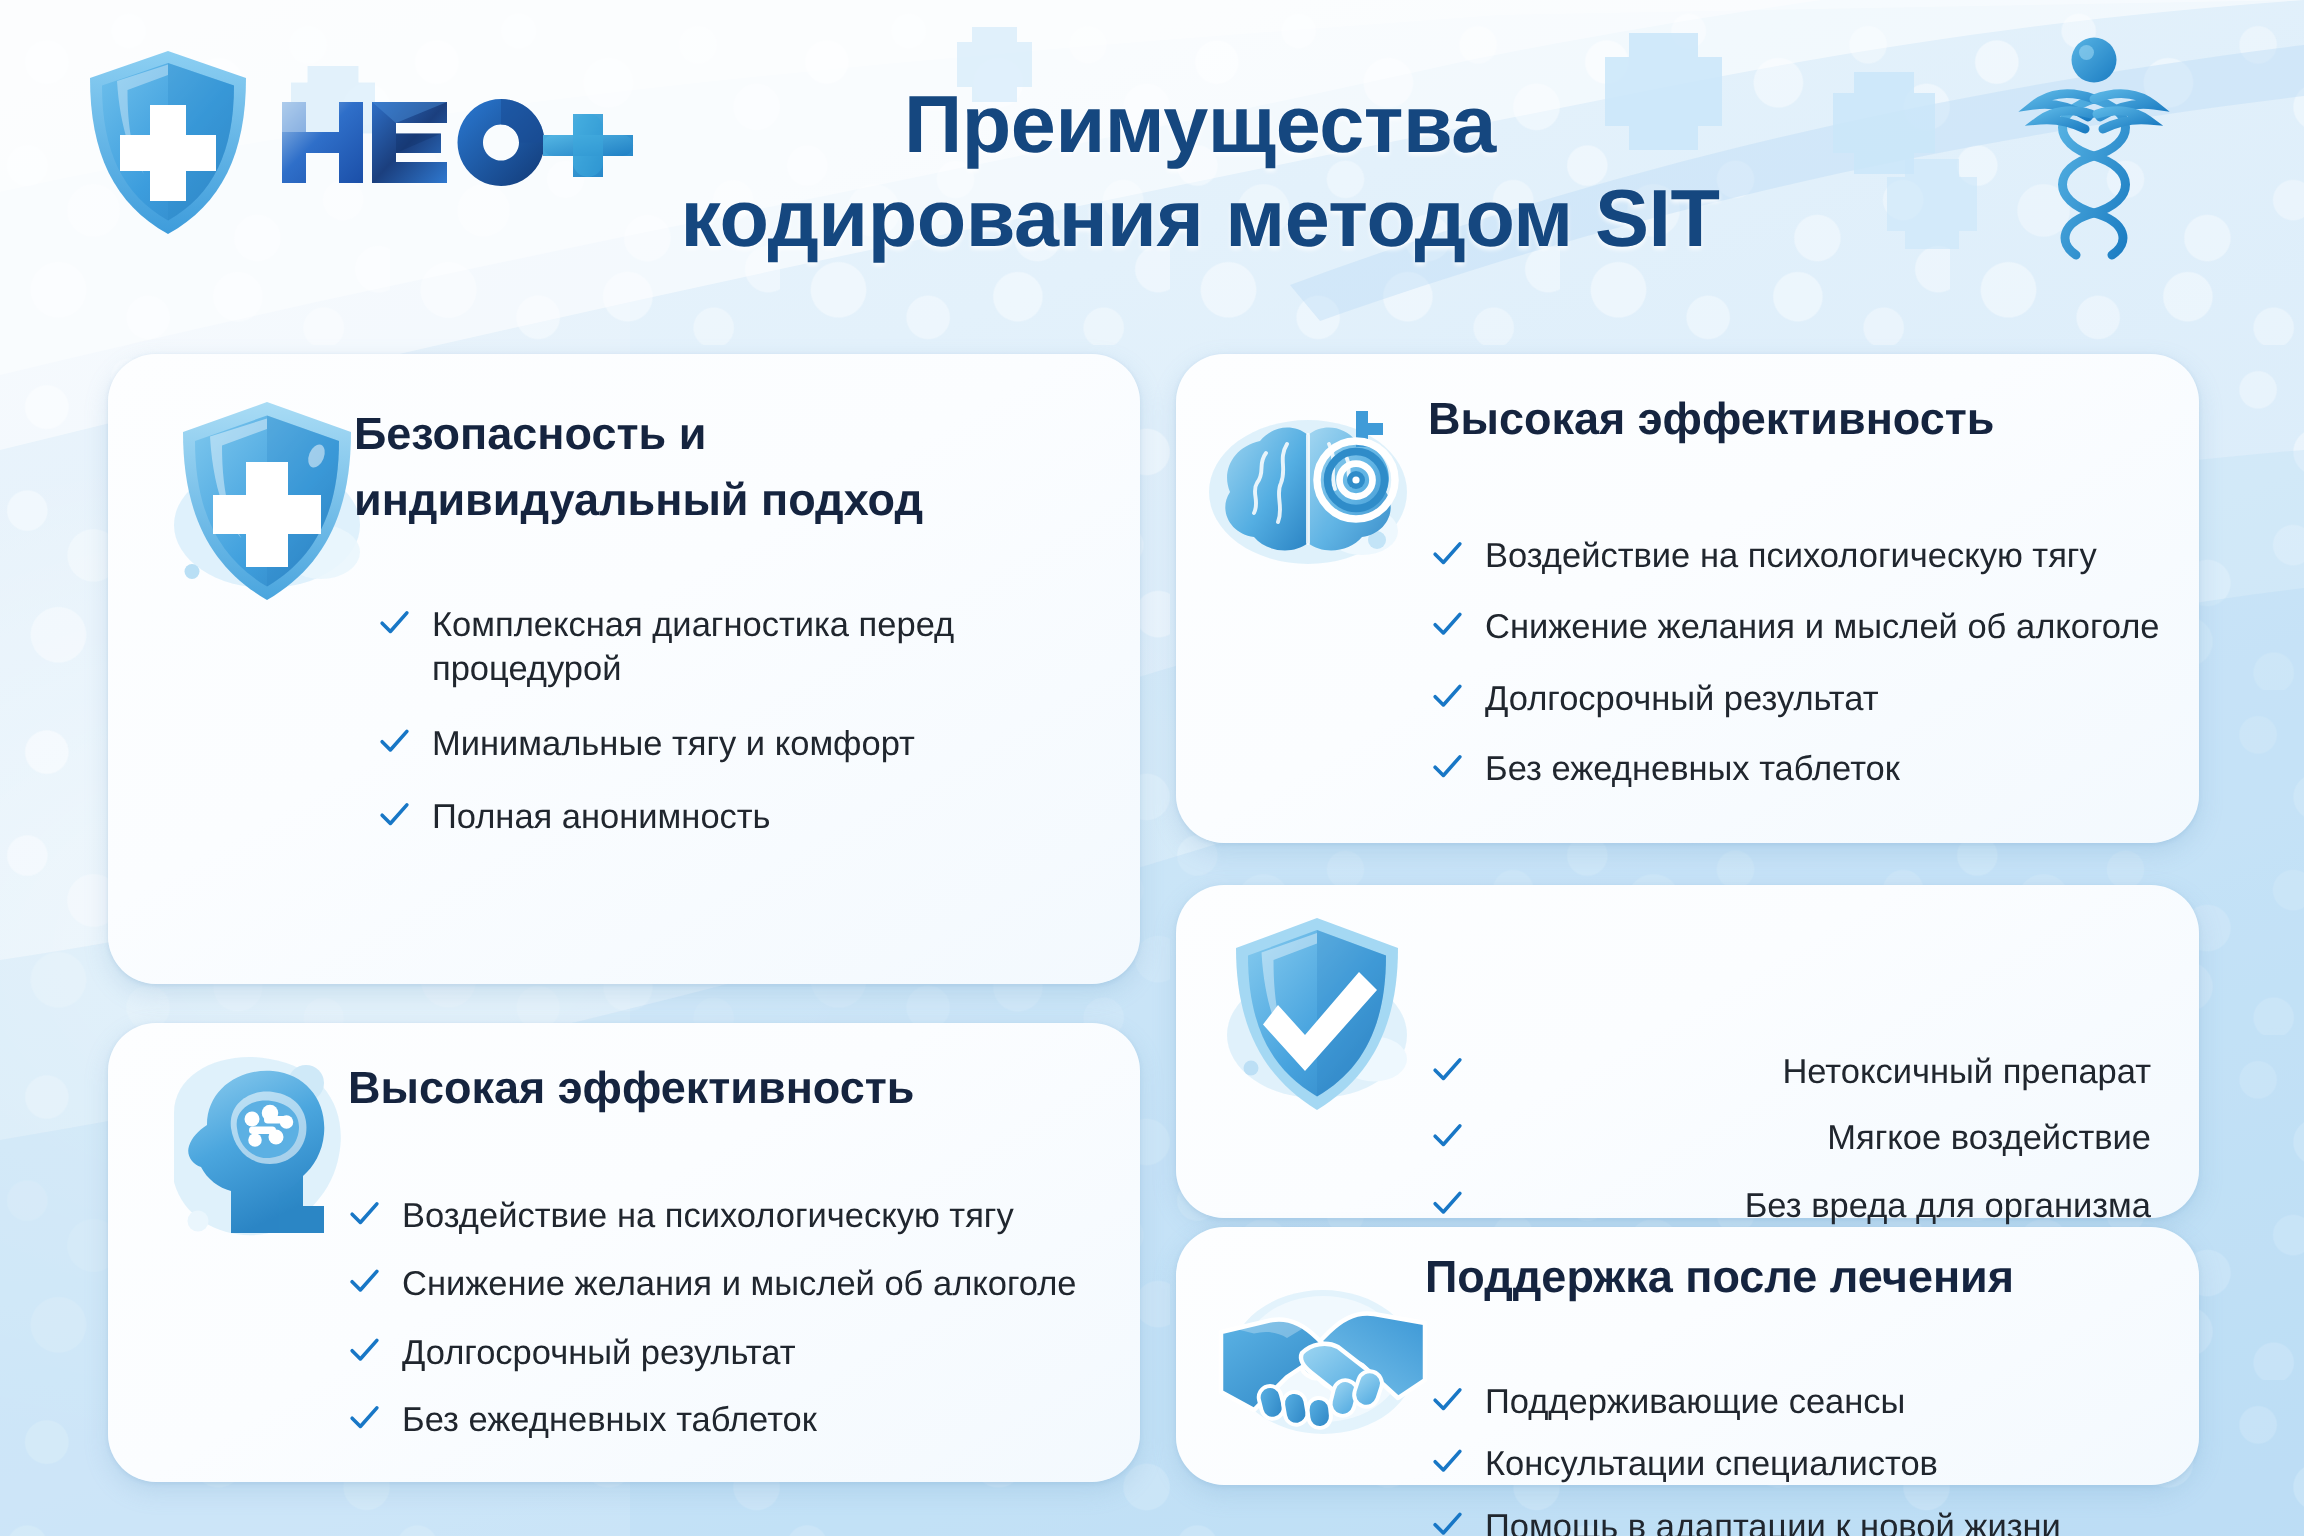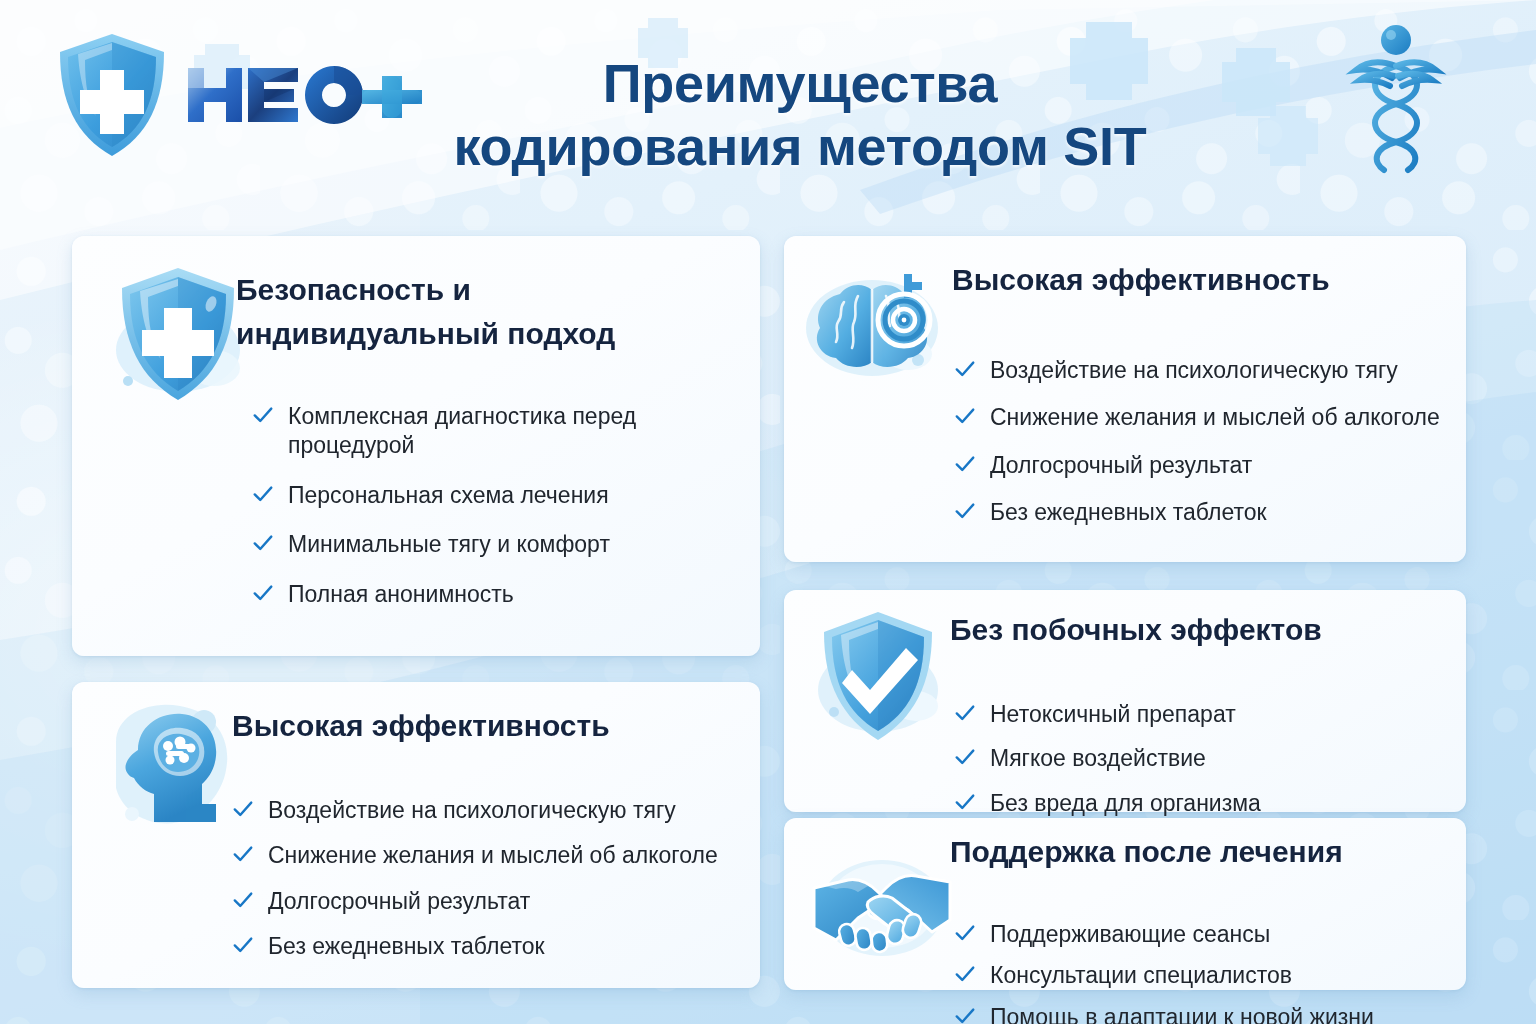--- a/index.html
+++ b/index.html
@@ -98,21 +98,21 @@
     text-shadow: 0 2px 3px rgba(255,255,255,.85);
   }
   .title .l2 { display: block; }
 
   .caduceus { position: absolute; left: 1340px; top: 18px; width: 112px; height: 166px; }
 
   
   .card {
     position: absolute;
     background: linear-gradient(150deg, #fdfeff 0%, #fbfdff 45%, #f3f9fe 100%);
-    border-radius: 12px;
+    border-radius: 32px;
     box-shadow: 0 6px 16px rgba(110,160,200,.22), 0 1px 3px rgba(110,160,200,.18);
   }
   .card-inner { position: relative; width: 100%; height: 100%; }
 
   .card-icon {
     position: absolute;
     display: flex; align-items: flex-start; justify-content: center;
   }
   .card-title {
     position: absolute;
@@ -155,21 +155,21 @@
   #card-eff-left .bullets    { left: 160px; top: 74px; width: 510px; }
   #card-eff-left .bullets li { margin-bottom: 16px; }
 
   #card-eff-right .card-icon  { left: 16px; top: 20px; width: 150px; height: 140px; }
   #card-eff-right .card-title { left: 168px; top: 26px; width: 500px; }
   #card-eff-right .bullets    { left: 170px; top: 80px; width: 496px; }
   #card-eff-right .bullets li { margin-bottom: 18px; }
 
   #card-noside .card-icon  { left: 28px; top: 14px; width: 140px; height: 150px; }
   #card-noside .card-title { left: 166px; top: 22px; width: 480px; }
-  #card-noside .bullets    { left: 170px; top: 70px; width: 480px; }
+  #card-noside .bullets    { left: 170px; top: 70px; width: 480px; text-align: right; }
   #card-noside .bullets li { margin-bottom: 15px; }
 
   #card-support .card-icon  { left: 28px; top: 18px; width: 140px; height: 140px; }
   #card-support .card-title { left: 166px; top: 16px; width: 490px; }
   #card-support .bullets    { left: 170px; top: 62px; width: 490px; }
   #card-support .bullets li { margin-bottom: 12px; }
 </style>
 </head>
 <body>
 
@@ -311,26 +311,20 @@
       <div class="card-title two-line">
         <span>Безопасность и</span><br>
         <span>индивидуальный подход</span>
       </div>
       <ul class="bullets">
         <li>
           <svg class="tick" viewBox="0 0 24 24">
               <path d="M3 12.5 L9 18.5 L21 5" fill="none" stroke="currentColor" stroke-width="2.6" stroke-linecap="round" stroke-linejoin="round"></path>
             </svg>
           <span>Комплексная диагностика перед процедурой</span>
-        </li>
-        <li>
-          <svg class="tick" viewBox="0 0 24 24">
-              <path d="M3 12.5 L9 18.5 L21 5" fill="none" stroke="currentColor" stroke-width="2.6" stroke-linecap="round" stroke-linejoin="round"></path>
-            </svg>
-          <span>Персональная схема лечения</span>
         </li>
         <li>
           <svg class="tick" viewBox="0 0 24 24">
               <path d="M3 12.5 L9 18.5 L21 5" fill="none" stroke="currentColor" stroke-width="2.6" stroke-linecap="round" stroke-linejoin="round"></path>
             </svg>
           <span>Минимальные тягу и комфорт</span>
         </li>
         <li>
           <svg class="tick" viewBox="0 0 24 24">
               <path d="M3 12.5 L9 18.5 L21 5" fill="none" stroke="currentColor" stroke-width="2.6" stroke-linecap="round" stroke-linejoin="round"></path>
@@ -475,21 +469,20 @@
           <ellipse cx="66" cy="86" rx="60" ry="42" fill="#ddf0fb" opacity=".9"></ellipse>
           <ellipse cx="104" cy="102" rx="22" ry="15" fill="#eef8fe"></ellipse>
           <circle cx="22" cy="108" r="5" fill="#bcdff5"></circle>
           <path d="M66 8 L120 28 C120 80 102 114 66 136 C30 114 12 80 12 28 Z" fill="#a4d8f3"></path>
           <path d="M66 16 L112 33 C112 79 97 109 66 127 C35 109 20 79 20 33 Z" fill="url(#scg)"></path>
           <path d="M66 16 L112 33 C112 79 97 109 66 127 Z" fill="#2b80c0" opacity=".26"></path>
           <path d="M40 66 L58 86 L94 44 L106 56 L58 110 L30 79 Z" fill="#ffffff"></path>
           <path d="M29 31 L66 18 L66 25 L37 36 C37 64 41 84 50 99 C40 87 31 66 29 31 Z" fill="#ffffff" opacity=".4"></path>
         </svg>
       </div>
-      <div class="card-title">Без побочных эффектов</div>
       <ul class="bullets">
         <li>
           <svg class="tick" viewBox="0 0 24 24">
               <path d="M3 12.5 L9 18.5 L21 5" fill="none" stroke="currentColor" stroke-width="2.6" stroke-linecap="round" stroke-linejoin="round"></path>
             </svg>
           <span>Нетоксичный препарат</span>
         </li>
         <li>
           <svg class="tick" viewBox="0 0 24 24">
               <path d="M3 12.5 L9 18.5 L21 5" fill="none" stroke="currentColor" stroke-width="2.6" stroke-linecap="round" stroke-linejoin="round"></path>

